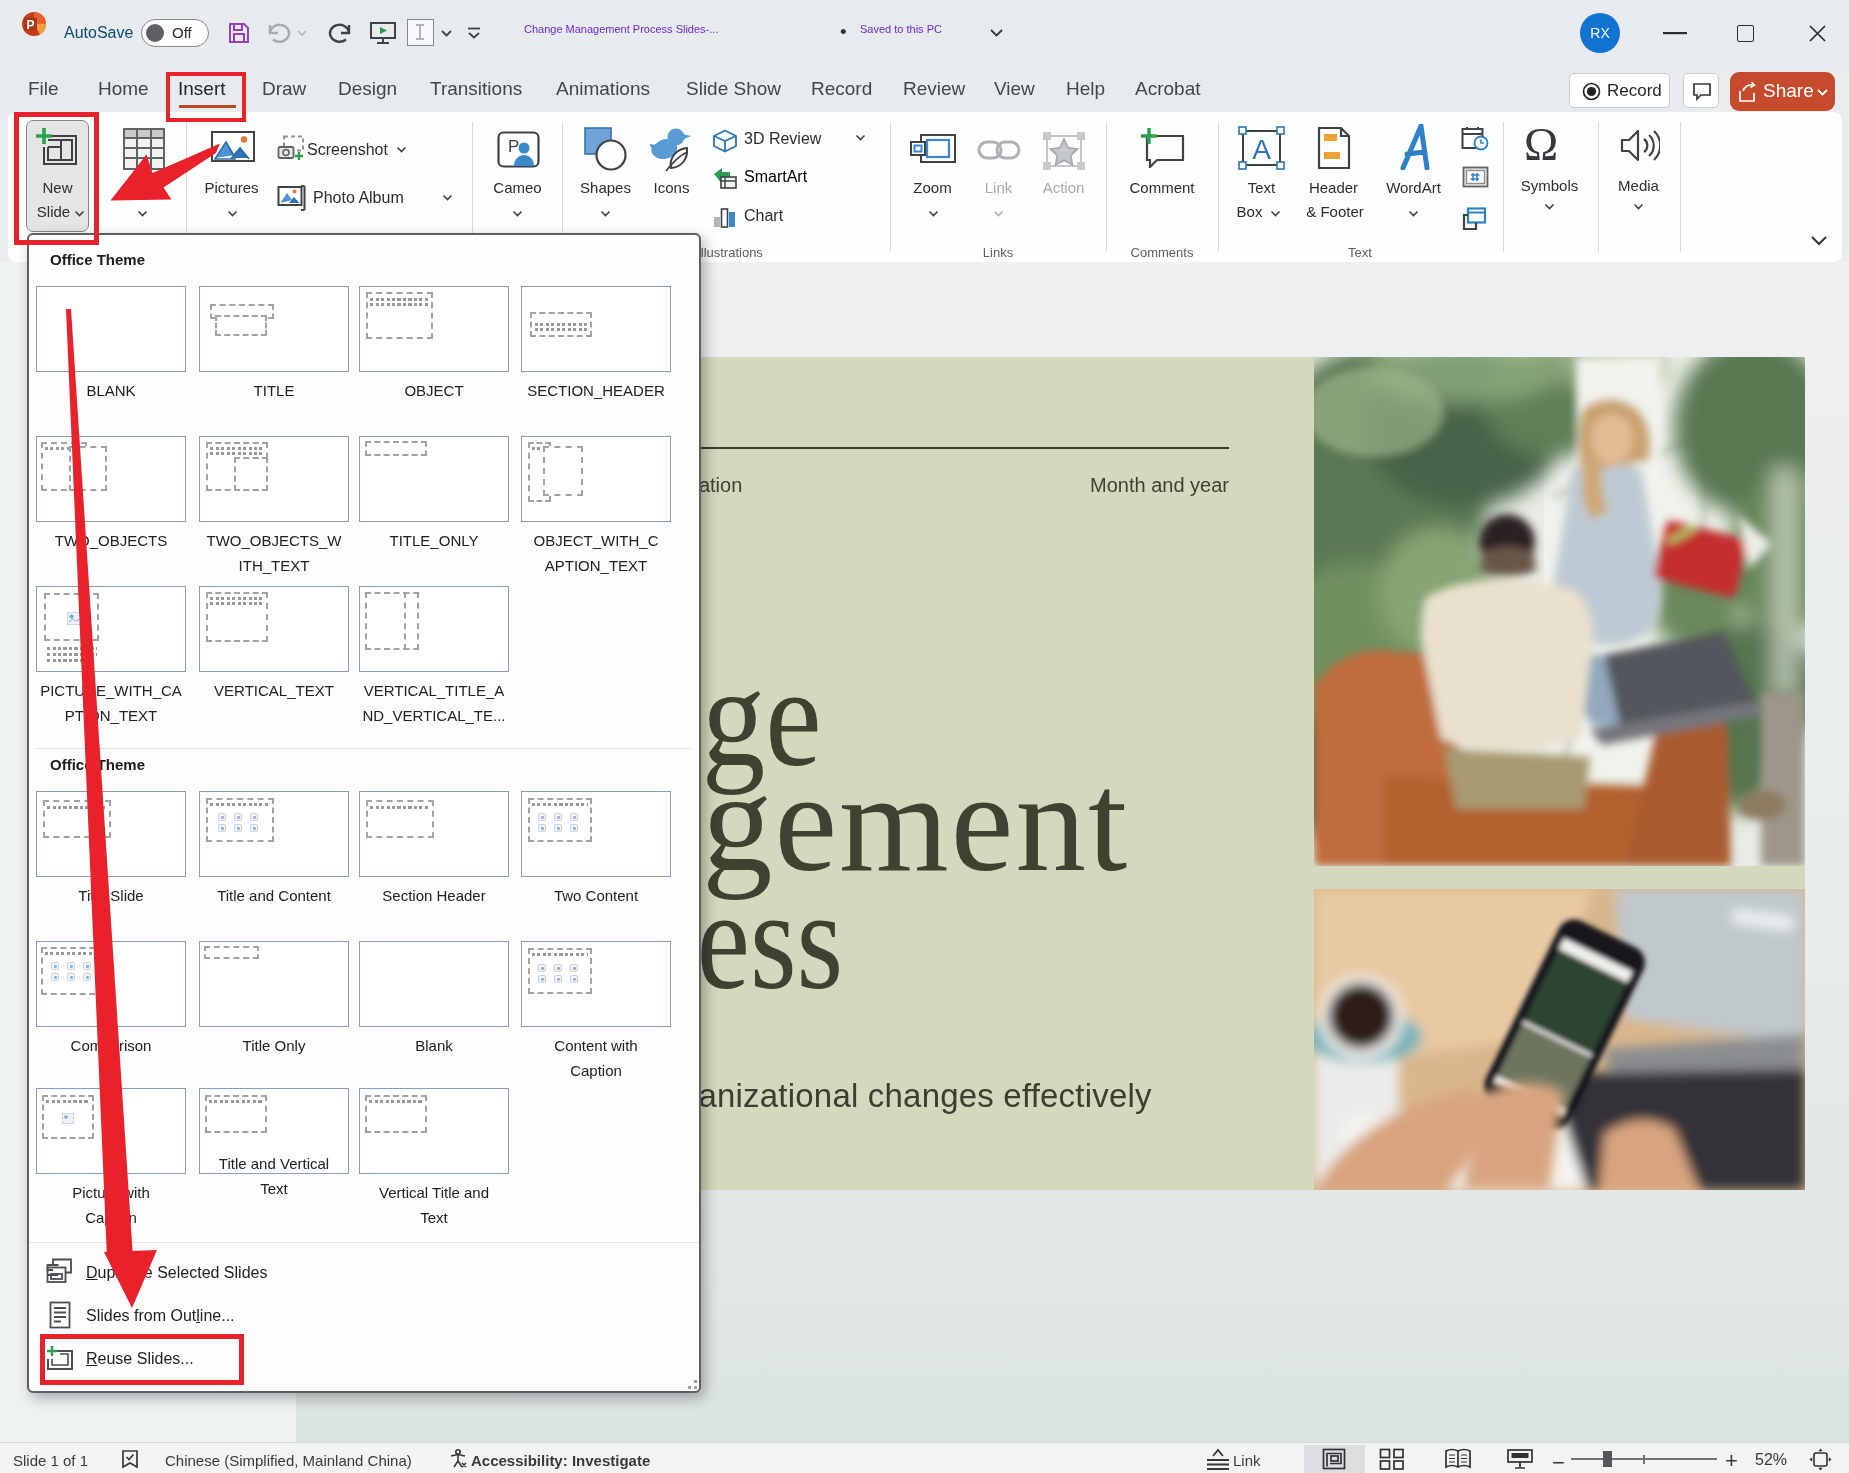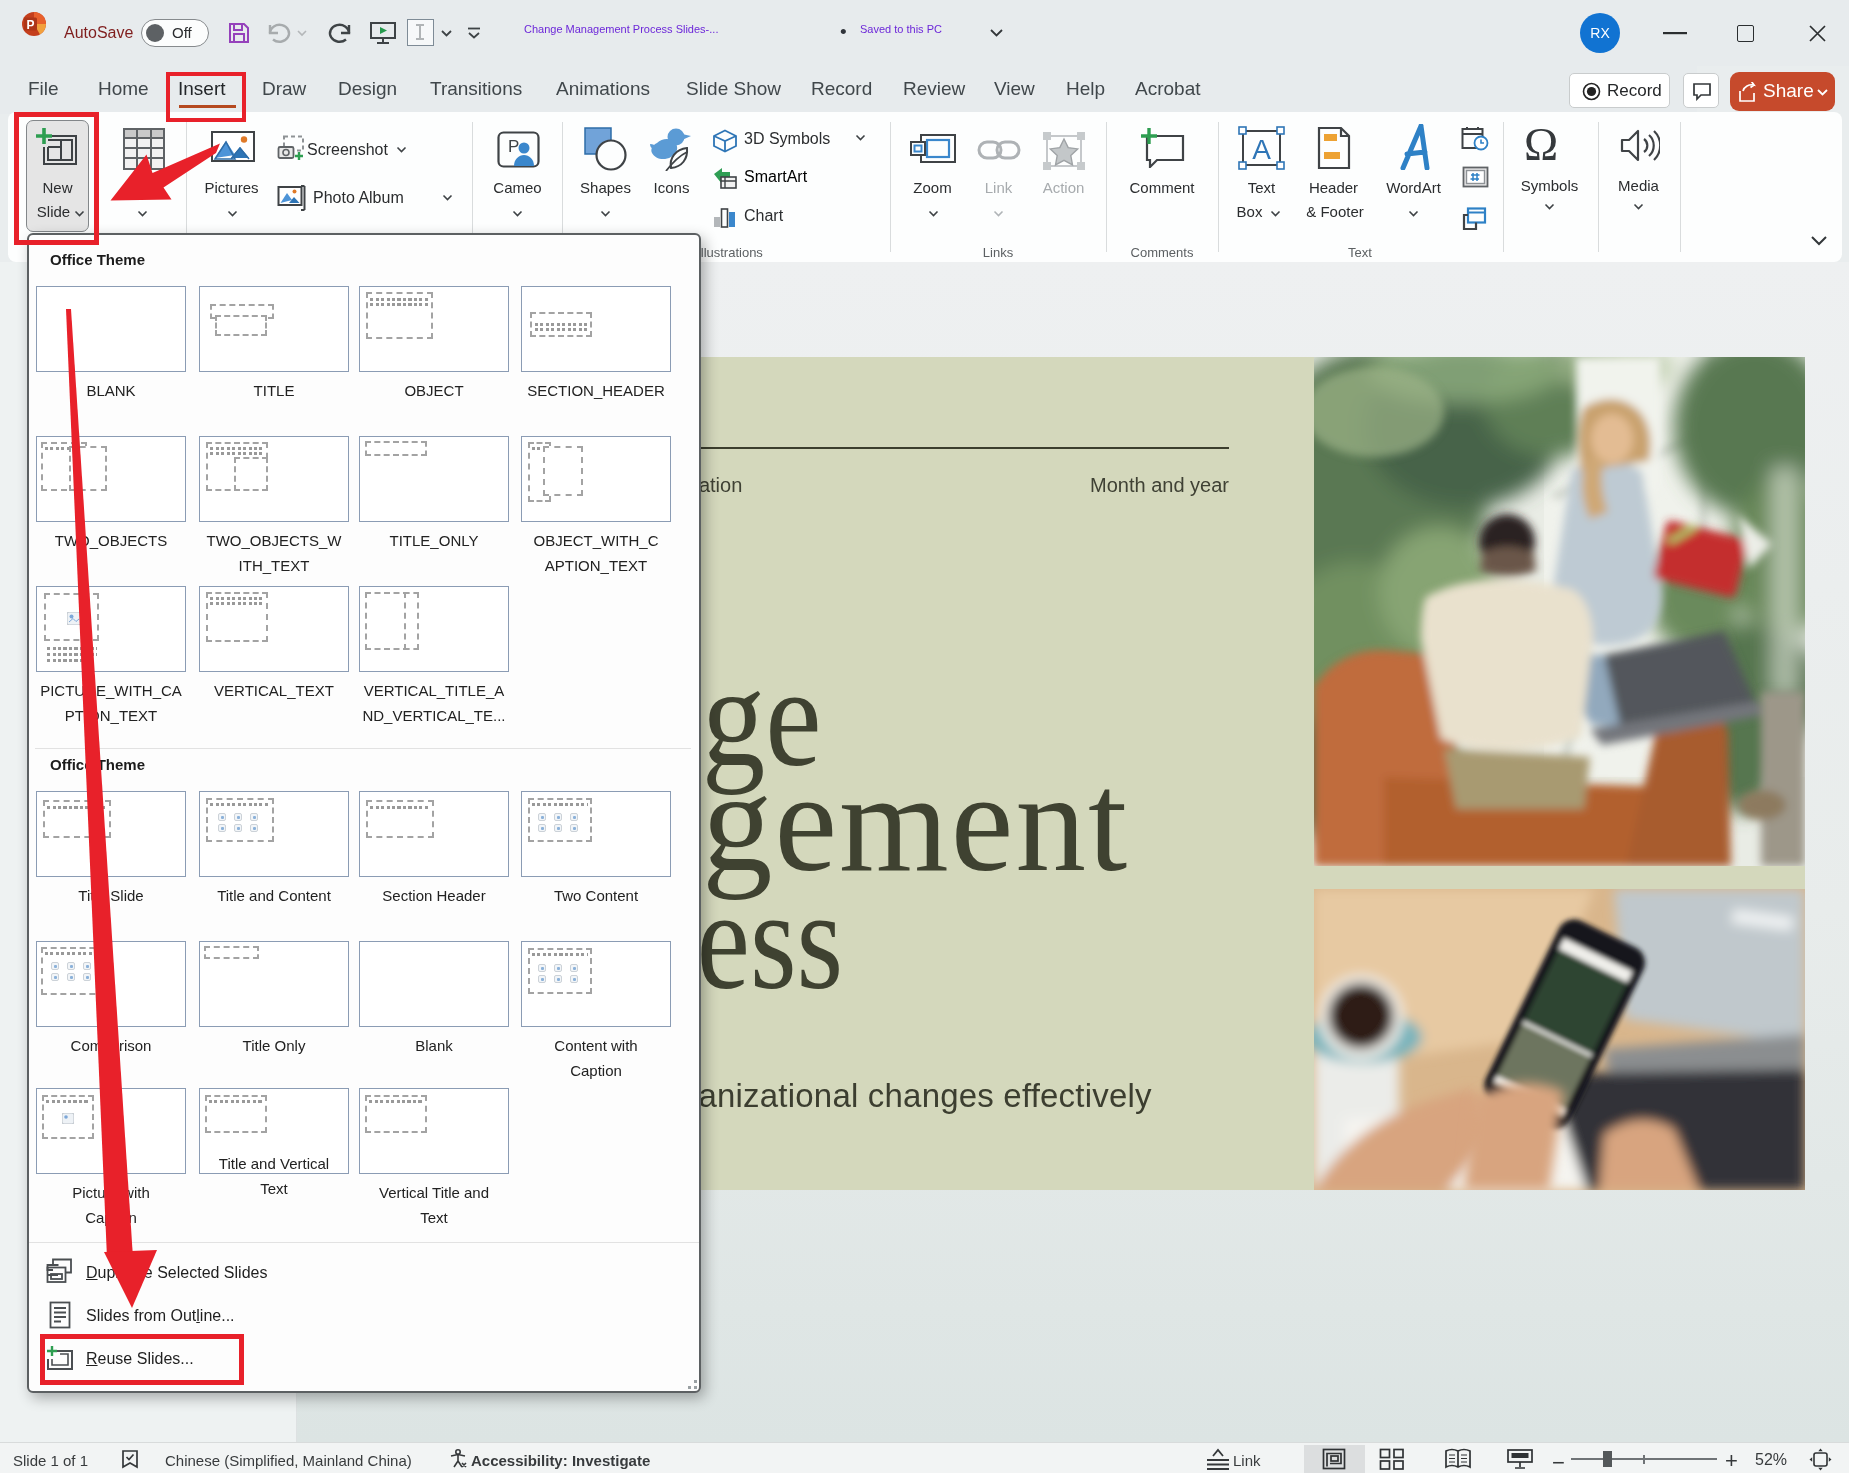--- a/index.html
+++ b/index.html
@@ -40,21 +40,21 @@
 <body>
 <div id="titlebar">
 
   <svg class="abs" style="left:21px;top:11px" width="26" height="26" viewBox="0 0 26 26">
     <circle cx="13" cy="13" r="12" fill="#c43e1c"></circle>
     <path d="M13 1 a12 12 0 0 1 12 12 L13 13 Z" fill="#e8602c"></path>
     <path d="M25 13 a12 12 0 0 1 -6 10.4 L13 13 Z" fill="#f2a03d"></path>
     <rect x="3" y="6.5" width="13" height="13" rx="1.5" fill="#ae3517"></rect>
     <text x="9.5" y="17.5" font-size="12" font-weight="bold" fill="#fff" text-anchor="middle" font-family="Liberation Sans">P</text>
   </svg>
-  <div class="abs" style="left:64px;top:24px;font-size:16px;color:#7f1d1d">AutoSave</div>
+  <div class="abs" style="left:64px;top:24px;font-size:16px;color:#0c4a6e">AutoSave</div>
 
   <div class="abs" style="left:141px;top:19px;width:68px;height:28px;border:1.5px solid #868a8d;border-radius:14px;background:#fcfdfd">
     <div class="abs" style="left:4px;top:3.5px;width:18px;height:18px;border-radius:50%;background:#5d6164"></div>
     <div class="abs" style="left:30px;top:4px;font-size:15px;color:#2b2d2f">Off</div>
   </div>
 
   <svg class="abs" style="left:227px;top:21px" width="24" height="24" viewBox="0 0 24 24" fill="none" stroke="#9541bb" stroke-width="2">
     <path d="M3 3 h14 l4 4 v14 h-18 z"></path>
     <path d="M7 3 v6 h8 v-6"></path>
     <rect x="7" y="13" width="10" height="8"></rect>
@@ -242,21 +242,21 @@
     <path d="M4 22 c-2 -1 -3 -3 -3 -5 c3 0 5 1 6 3z" fill="#5b9bd5"></path>
     <path d="M22 41 c-2 -10 5 -19 16 -20 c1 11 -5 19 -16 20 z" fill="#fdfefe" stroke="#3f4346" stroke-width="2"></path>
     <path d="M17 44 c7 -9 13 -15 21 -19" fill="none" stroke="#3f4346" stroke-width="1.8"></path>
   </svg>
   <div class="big" style="left:640px;top:179px;width:63px">Icons</div>
 
   <svg class="abs" style="left:712px;top:129px" width="26" height="24" viewBox="0 0 26 24" fill="none" stroke="#2e75b6" stroke-width="1.8">
     <path d="M13 1.5 L24 7 v10 L13 22.5 L2 17 V7 Z"></path>
     <path d="M2 7 l11 5 l11-5 M13 12 v10.5"></path>
   </svg>
-  <div class="abs" style="left:744px;top:130px;font-size:16px;color:#2b2d2f">3D Symbols</div>
+  <div class="abs" style="left:744px;top:130px;font-size:16px;color:#2b2d2f">3D Review</div>
   <svg class="abs" style="left:855px;top:134px" width="11" height="8" viewBox="0 0 11 8" fill="none" stroke="#3e4245" stroke-width="1.6">
       <path d="M1.5 1.5 l4 4 l4 -4"></path>
     </svg>
 
   <svg class="abs" style="left:712px;top:166px" width="26" height="24" viewBox="0 0 26 24">
     <path d="M2 8 L10 2 v4 h8 v8 h-8 v4 Z" fill="#2f9e54"></path>
     <rect x="9" y="11" width="15" height="11" fill="#f2f2f2" stroke="#3f4346" stroke-width="1.6"></rect>
     <path d="M9 15 h15 M13 11 v11" stroke="#3f4346" stroke-width="1.4"></path>
   </svg>
   <div class="abs" style="left:744px;top:168px;font-size:16px;color:#000000">SmartArt</div>

